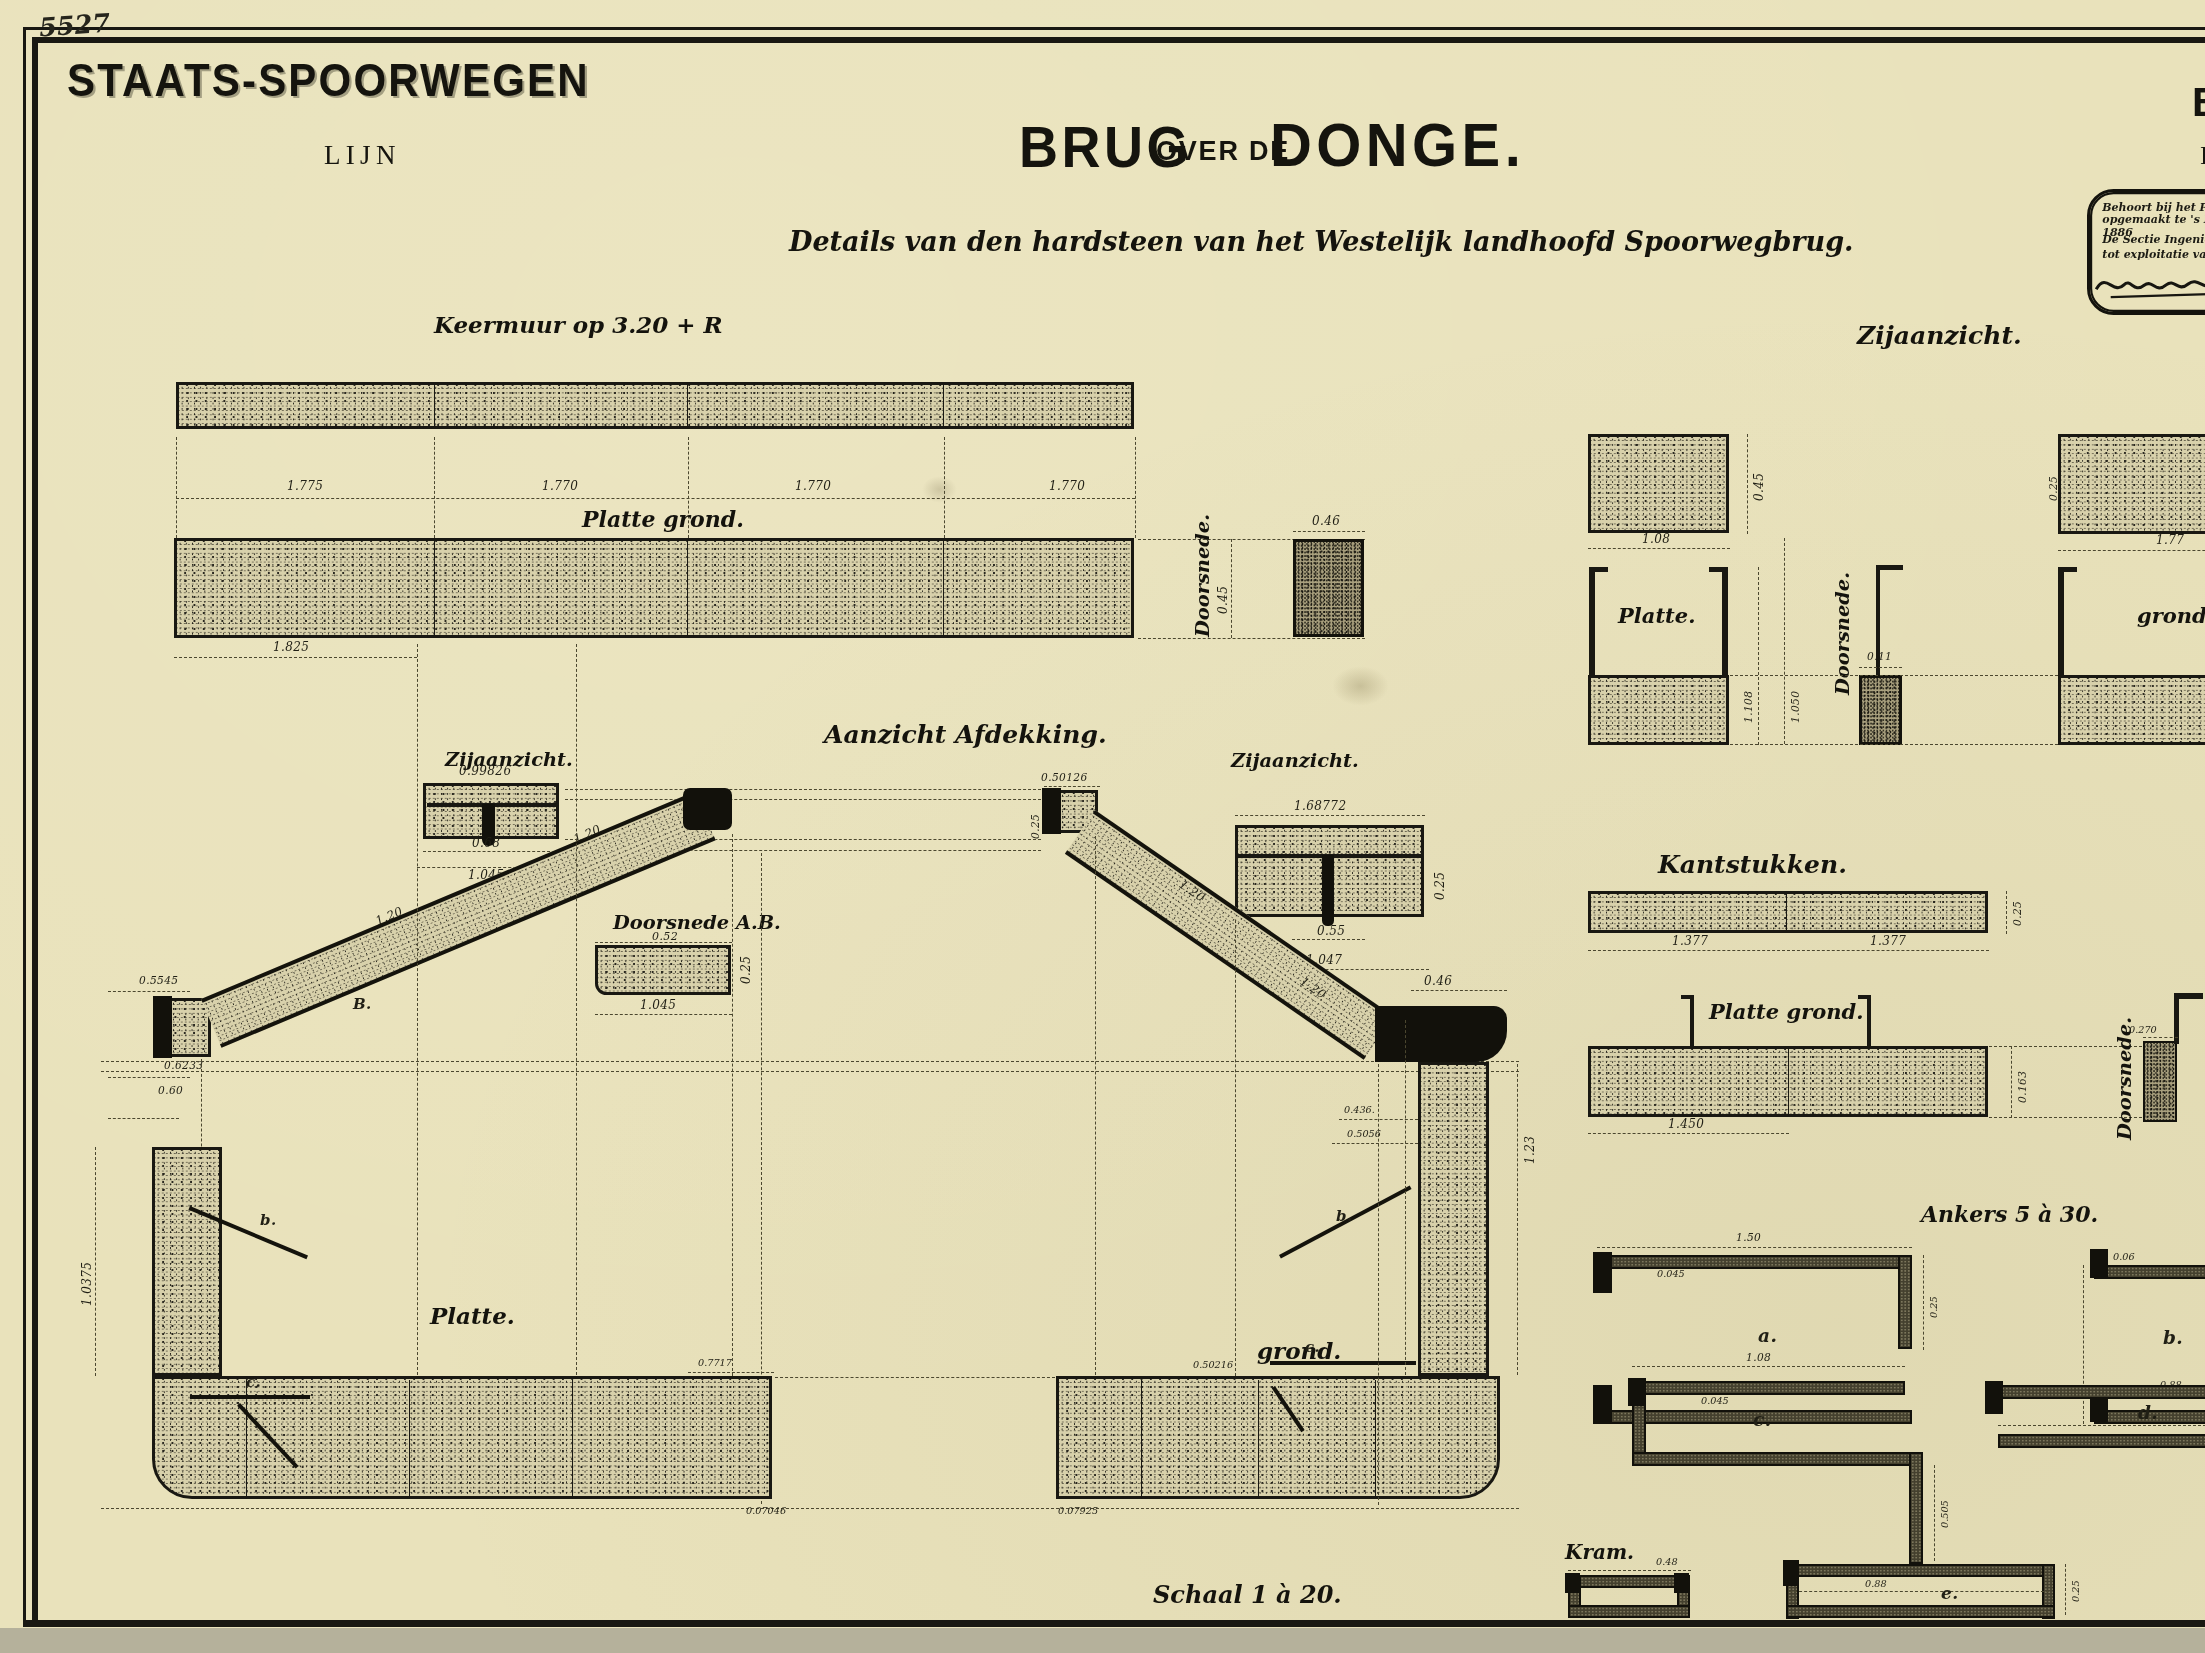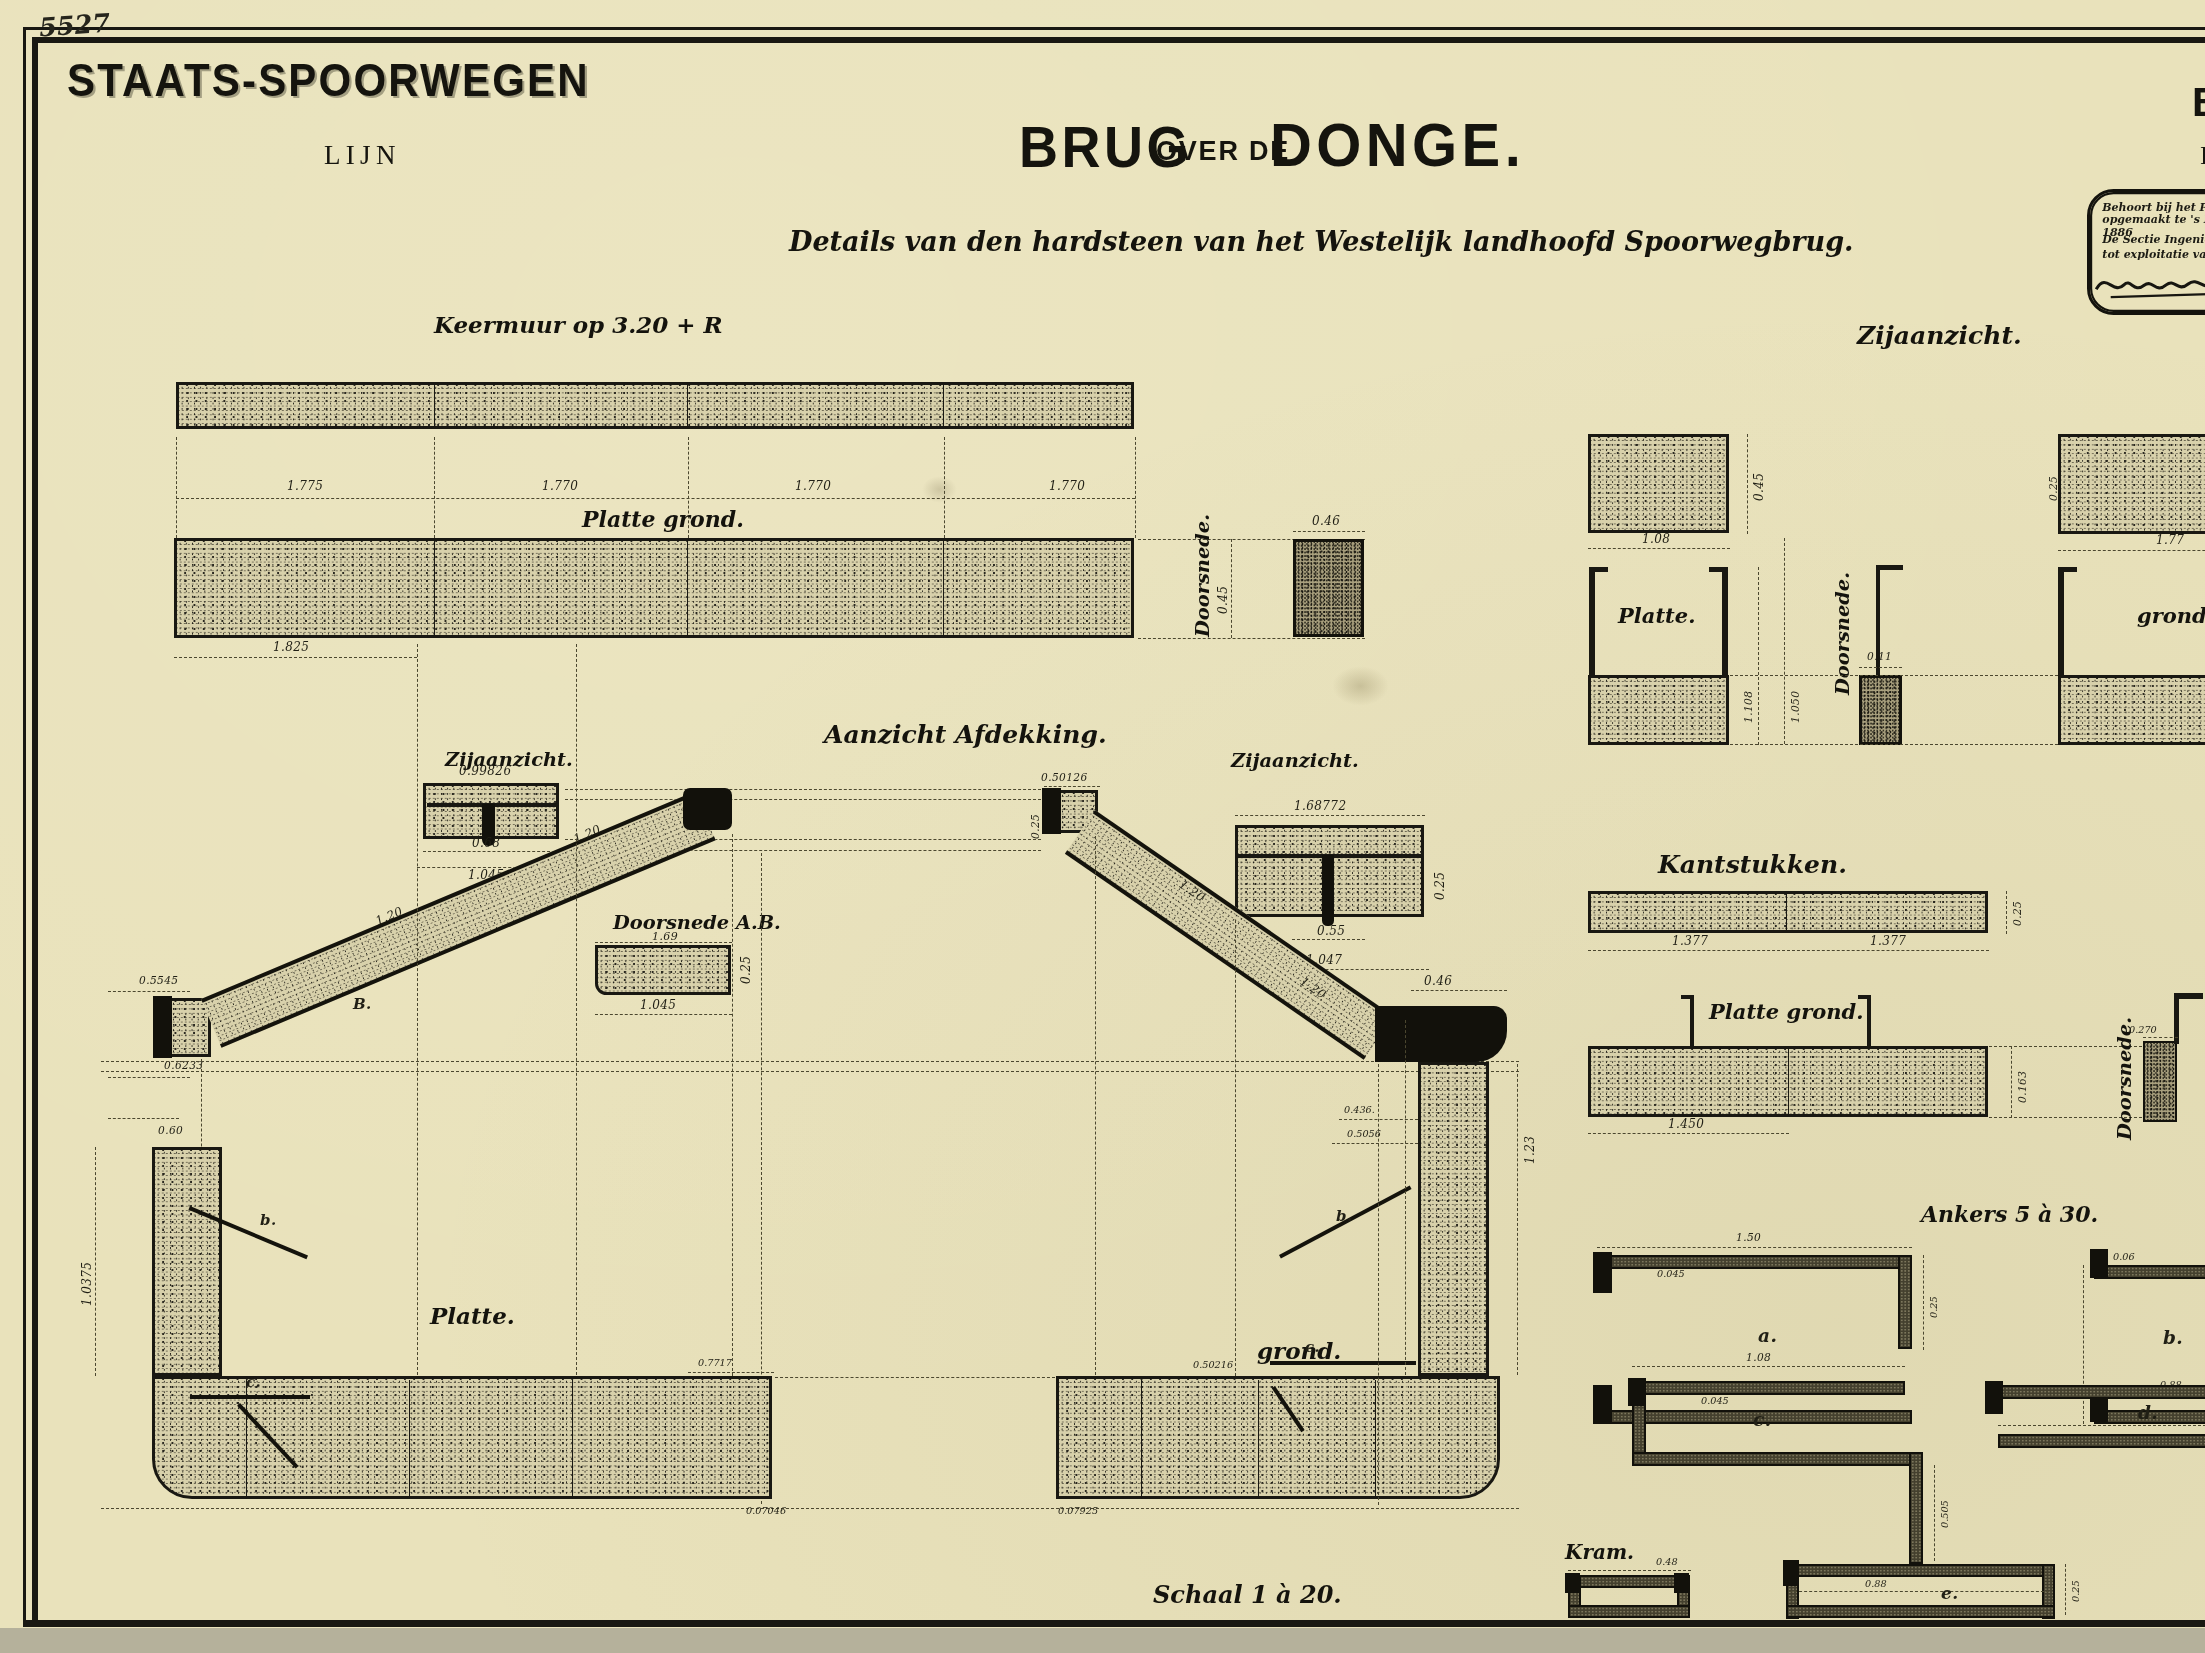--- a/index.html
+++ b/index.html
@@ -130,42 +130,42 @@
   <div class="dim" style="left:472px;top:836px;">0.68</div>
   <div class="dh" style="left:417px;top:867px;width:150px;"></div>
   <div class="dim" style="left:468px;top:868px;">1.045</div>
 
   <div class="dh" style="left:565px;top:789px;width:476px;"></div>
   <div class="dh" style="left:565px;top:799px;width:476px;"></div>
   <div class="dh" style="left:565px;top:839px;width:476px;"></div>
   <div class="dh" style="left:565px;top:850px;width:476px;"></div>
 
   <div class="cur cursm" style="left:613px;top:911px;">Doorsnede A.B.</div>
-  <div class="dim" style="left:652px;top:930px;font-size:11px;">1.69</div>
+  <div class="dim" style="left:652px;top:930px;font-size:11px;">0.52</div>
   <div class="dh" style="left:595px;top:942px;width:137px;"></div>
   <div class="stp" style="left:595px;top:945px;width:130px;height:44px;border-radius:0 0 0 11.5px;"></div>
   <div class="dim rot90" style="left:739px;top:984px;">0.25</div>
   <div class="dh" style="left:595px;top:1014px;width:137px;"></div>
   <div class="dim" style="left:640px;top:998px;">1.045</div>
 
   <div class="stp" style="left:155px;top:998px;width:50px;height:53px;"></div>
   <div class="cap" style="left:153px;top:996px;width:18.5px;height:62px;"></div>
   <div class="abs" style="left:201px;top:999px;width:536px;height:45px;transform:rotate(-22.8deg);transform-origin:0 0;
               border-top:4.9px solid #14130c;border-bottom:4.9px solid #14130c;background-color:#d8d1ab;
               background-image:radial-gradient(rgba(28,27,20,0.9) 0.7px, transparent 1px),radial-gradient(rgba(70,66,50,0.7) 0.5px, transparent 0.8px);
               background-size:6.2px 5.3px,4px 4.4px;"></div>
   <div class="cap" style="left:683px;top:788px;width:49px;height:42px;border-radius:7px;"></div>
   <div class="dim" style="left:375px;top:909px;transform:rotate(-23deg);">1.20</div>
   <div class="dim" style="left:573px;top:827px;transform:rotate(-23deg);">1.20</div>
 
   <div class="dim" style="left:139px;top:974px;font-size:10.6px;">0.5545</div>
   <div class="dh" style="left:108px;top:991px;width:82px;"></div>
   <div class="dim" style="left:164px;top:1059px;font-size:10.6px;">0.6233</div>
   <div class="dh" style="left:108px;top:1077px;width:82px;"></div>
-  <div class="dim" style="left:158px;top:1124px;font-size:10.6px;">0.60</div>
+  <div class="dim" style="left:158px;top:1084px;font-size:10.6px;">0.60</div>
   <div class="dh" style="left:108px;top:1118px;width:71px;"></div>
   <div class="dim rot90" style="left:80px;top:1306px;">1.0375</div>
   <div class="dv" style="left:95px;top:1147px;height:229px;"></div>
 
   <div class="dim" style="left:353px;top:995px;font-size:15px;font-weight:bold;">B.</div>
   <div class="dim" style="left:258px;top:1424px;font-size:15px;font-weight:bold;">A.</div>
 
   <div class="dh" style="left:101px;top:1061px;width:1418px;"></div>
   <div class="dh" style="left:101px;top:1071px;width:1418px;"></div>
   <div class="dh" style="left:101px;top:1508px;width:1418px;"></div>

